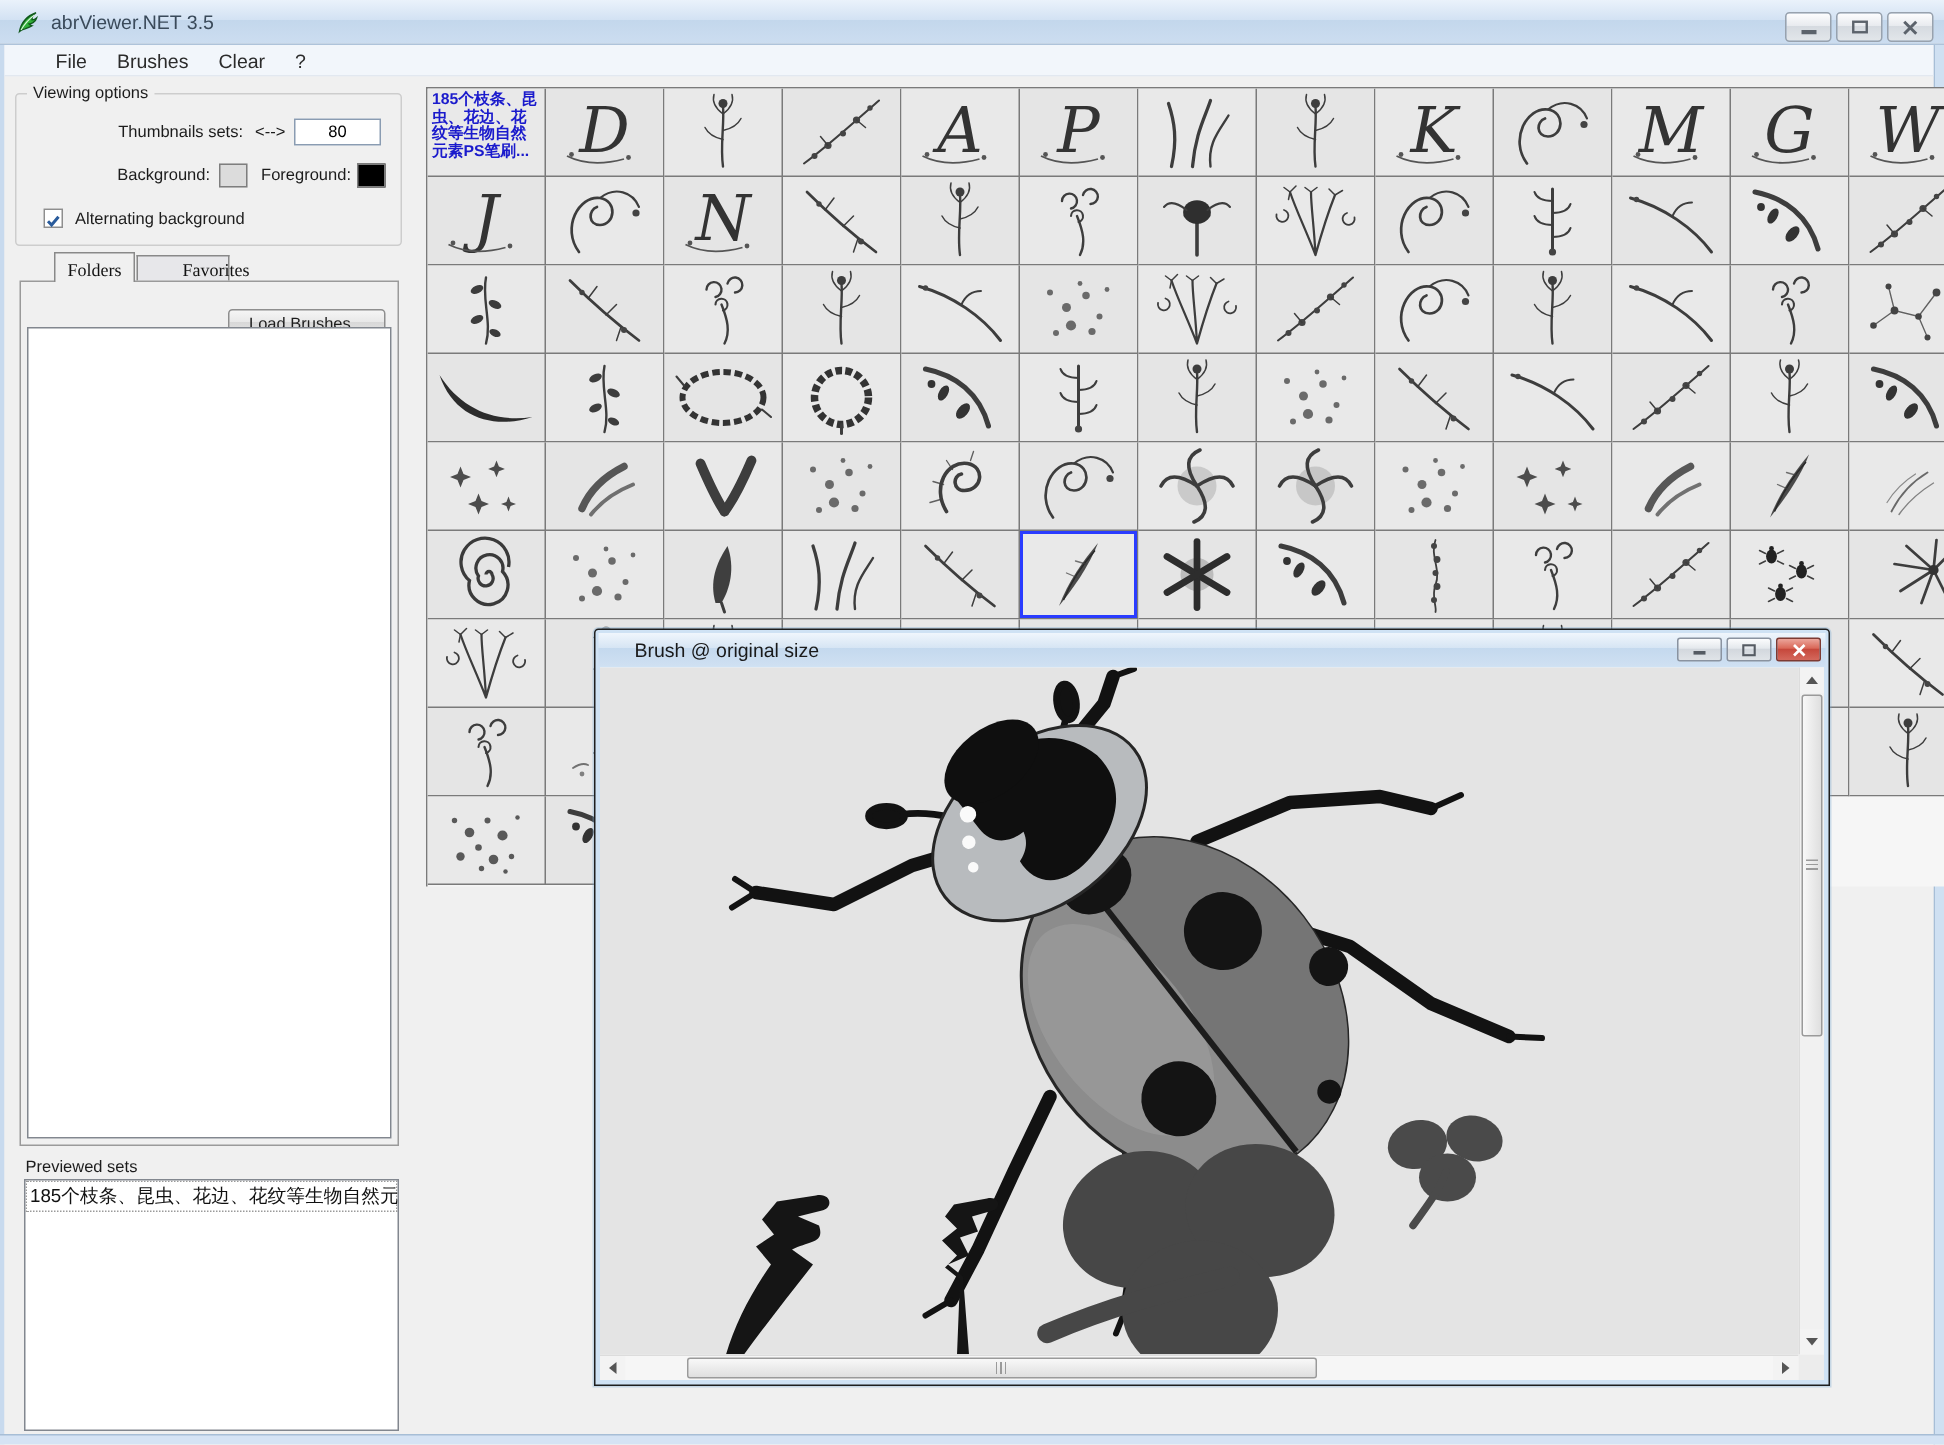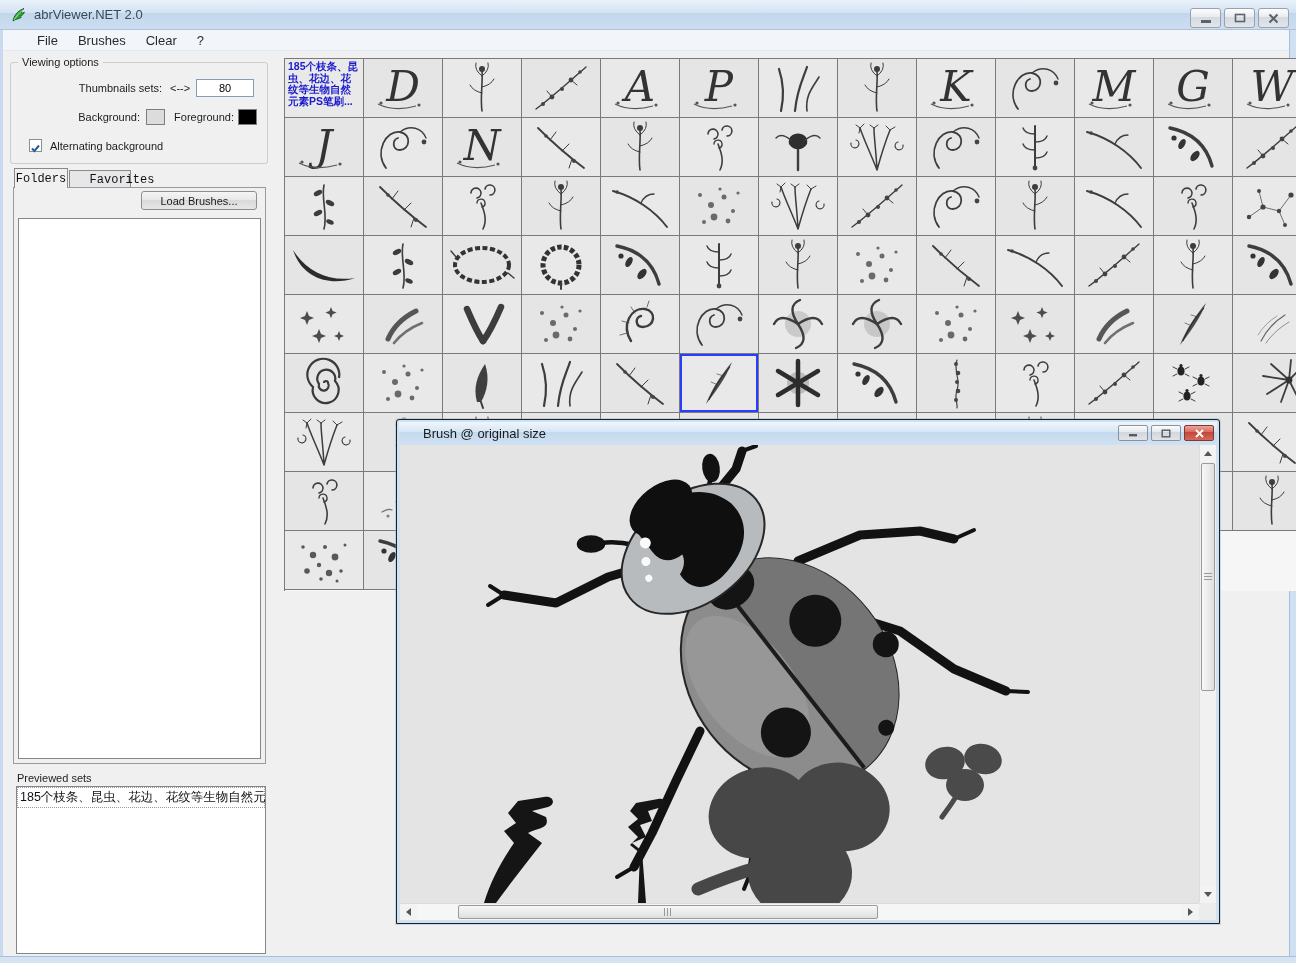--- a/index.html
+++ b/index.html
@@ -26,22 +26,22 @@
 
   
   .groupbox{left:10px;top:62px;width:258px;height:102px;border:1px solid #cdcdcd;border-radius:3px;}
   .group-label{left:18px;top:56px;font-size:11px;color:#1c1c1c;background:#f0f0f0;padding:0 4px;}
   .lbl{font-size:11px;color:#1c1c1c;}
   .r{text-align:right;}
   .sizebox{left:196px;top:79px;width:58px;height:18px;border:1px solid #8a9cb2;
     font-size:11px;text-align:center;font-family:"Liberation Sans",sans-serif;}
   .swatch{width:19px;height:16px;border:1px solid #7e7e7e;}
   .checkbox{left:29px;top:139px;width:13px;height:13px;background:#fff;border:1px solid #8e8e8e;}
-  .tab{height:20px;border:1px solid #898989;border-bottom:none;font-family:Liberation Mono, monospace;
-    font-size:12px;display:flex;align-items:center;justify-content:center;color:#111;}
+  .tab{height:20px;border:1px solid #898989;border-bottom:none;font-family:Liberation Serif, serif;
+    font-size:12px;display:flex;align-items:flex-end;justify-content:center;color:#111;margin-left:22px;}
   .tab.active{background:#f0f0f0;z-index:2;}
   .tab.inactive{background:#e7e7ea;height:18px;top:170px;padding-left:44px;}
   .tabpanel{left:13px;top:187px;width:253px;height:577px;border:1px solid #9a9a9a;background:#f0f0f0;}
   .button{border:1px solid #8e8e8e;border-radius:3px;font-size:11px;color:#1c1c1c;
     background:linear-gradient(#f5f5f5,#e8e8e8 45%,#d8d8d8 46%,#e6e6e6);
     display:flex;align-items:center;justify-content:center;}
   .treeview{left:4px;top:30px;width:243px;height:541px;background:#fff;border:1px solid #82878f;}
   .listbox{left:16px;top:786px;width:250px;height:168px;background:#fff;border:1px solid #82878f;
     font-size:12.5px;color:#111;overflow:hidden;}
   .list-item{padding:1px 2px;border:1px dotted #9a9a9a;white-space:nowrap;}
@@ -83,21 +83,21 @@
   .tri{width:0;height:0;}
 </style>
 </head>
 <body>
 
 <div class="abs titlebar">
   <svg class="abs app-icon" viewBox="0 0 16 16">
     <path d="M2,14 C3,9 6,4 13,1.5 C11,3 10.2,5 10.4,6.2 C12.2,6.2 13.4,5 13.4,5 C12.6,8 9.6,9 8.4,9 C9.2,10 10.4,10.2 10.4,10.2 C7.4,12.2 4.2,12 2,14 Z" fill="#2fae37" stroke="#11591c" stroke-width="0.9"></path>
     <path d="M3,13 C5,9.5 8,6 12,3" stroke="#d9f5da" stroke-width="0.7" fill="none"></path>
   </svg>
-  <span class="abs app-title">abrViewer.NET 2.0</span>
+  <span class="abs app-title">abrViewer.NET 3.5</span>
   <div class="abs winbtn" style="left:1190px">
     <svg width="12" height="9" viewBox="0 0 12 9">
         <rect x="1" y="6" width="10" height="3" fill="#5c636c"></rect>
       </svg>
   </div>
   <div class="abs winbtn" style="left:1224px">
     <svg width="12" height="10" viewBox="0 0 12 10">
         <rect x="1.5" y="1.5" width="9" height="7" fill="none" stroke="#5c636c" stroke-width="1.6"></rect>
       </svg>
   </div>
@@ -134,21 +134,21 @@
 </div>
 <span class="abs lbl" style="left:50px;top:140px">Alternating background</span>
 
 <div class="abs tab active" style="left:14px;top:168px;width:54px">
   <span>Folders</span>
 </div>
 <div class="abs tab inactive" style="left:69px;width:62px">
   <span>Favorites</span>
 </div>
 <div class="abs tabpanel">
-  <div class="abs button" style="right:8px;top:3px;width:116px;height:19px">
+  <div class="abs button" style="right:8px;top:18px;width:105px;height:19px">
     <span>Load Brushes...</span>
   </div>
   <div class="abs treeview"></div>
 </div>
 
 <span class="abs lbl" style="left:17px;top:772px">Previewed sets</span>
 <div class="abs listbox" id="sets-list">
     <div class="list-item">185个枝条、昆虫、花边、花纹等生物自然元素</div>
   </div>
 

